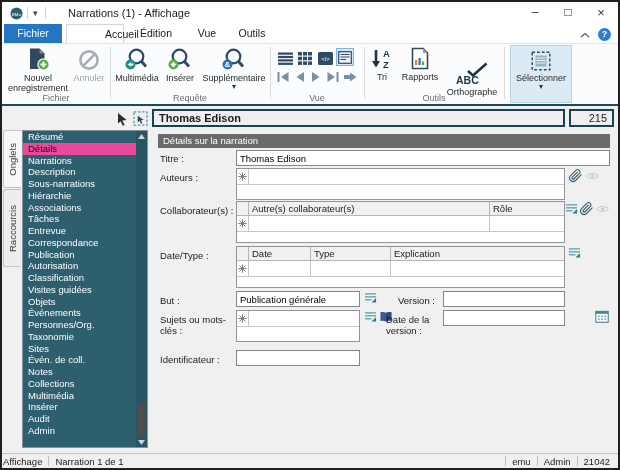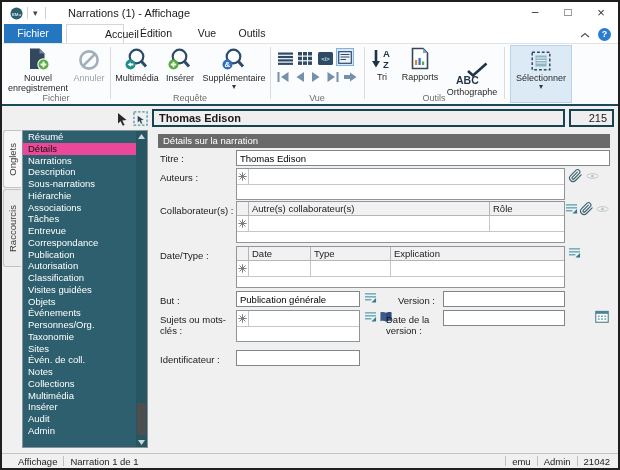--- a/index.html
+++ b/index.html
@@ -481,21 +481,21 @@
           <rect x="6.5" y="9" width="2" height="1.6"></rect>
           <rect x="10" y="9" width="2" height="1.6"></rect>
         </g>
       </svg>
 
     <span class="abs lbl" style="left:158px;top:248px">Identificateur :</span>
     <input class="field" style="left: 234px; top: 244px; width: 124px;" value="">
   </div>
 
   <div class="abs statusbar">
-    <span style="margin-left:16px">Affichage</span>
+    <span style="margin-left:1px">Affichage</span>
     <div class="ssep"></div>
     <span>Narration 1 de 1</span>
     <div class="ssep" style="margin-left:auto"></div>
     <span>emu</span>
     <div class="ssep"></div>
     <span>Admin</span>
     <div class="ssep"></div>
     <span style="margin-right:8px">21042</span>
   </div>
 

